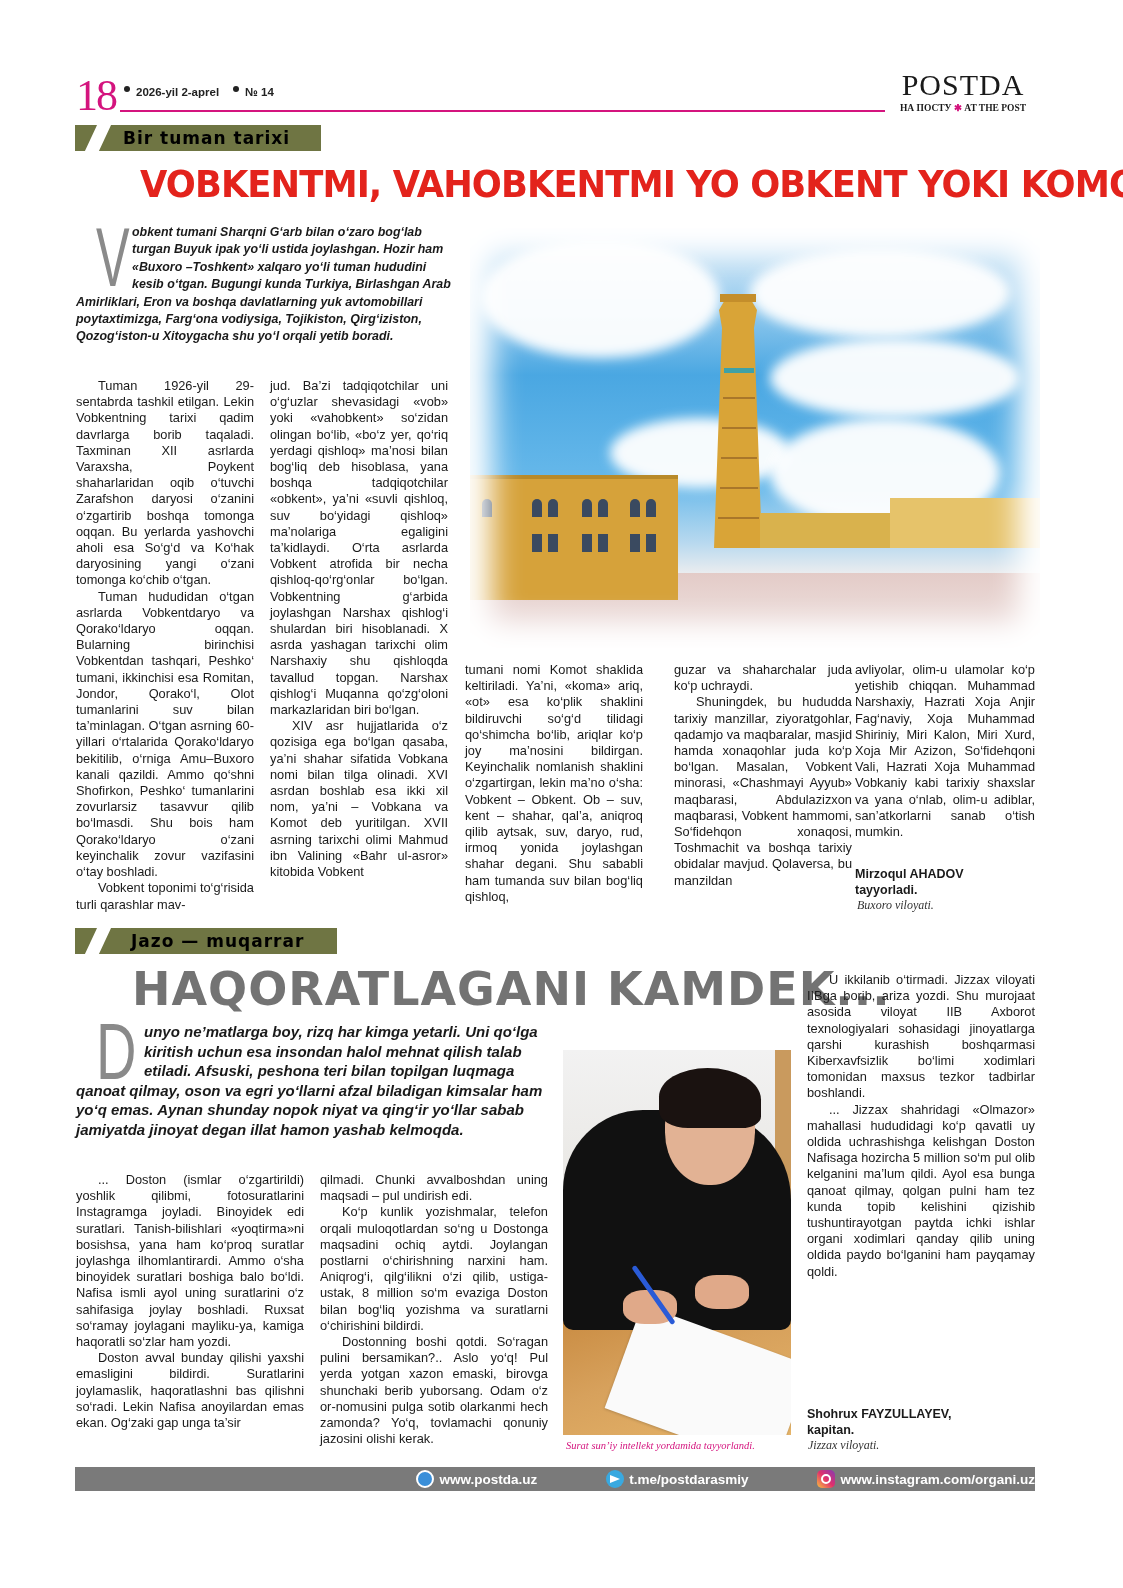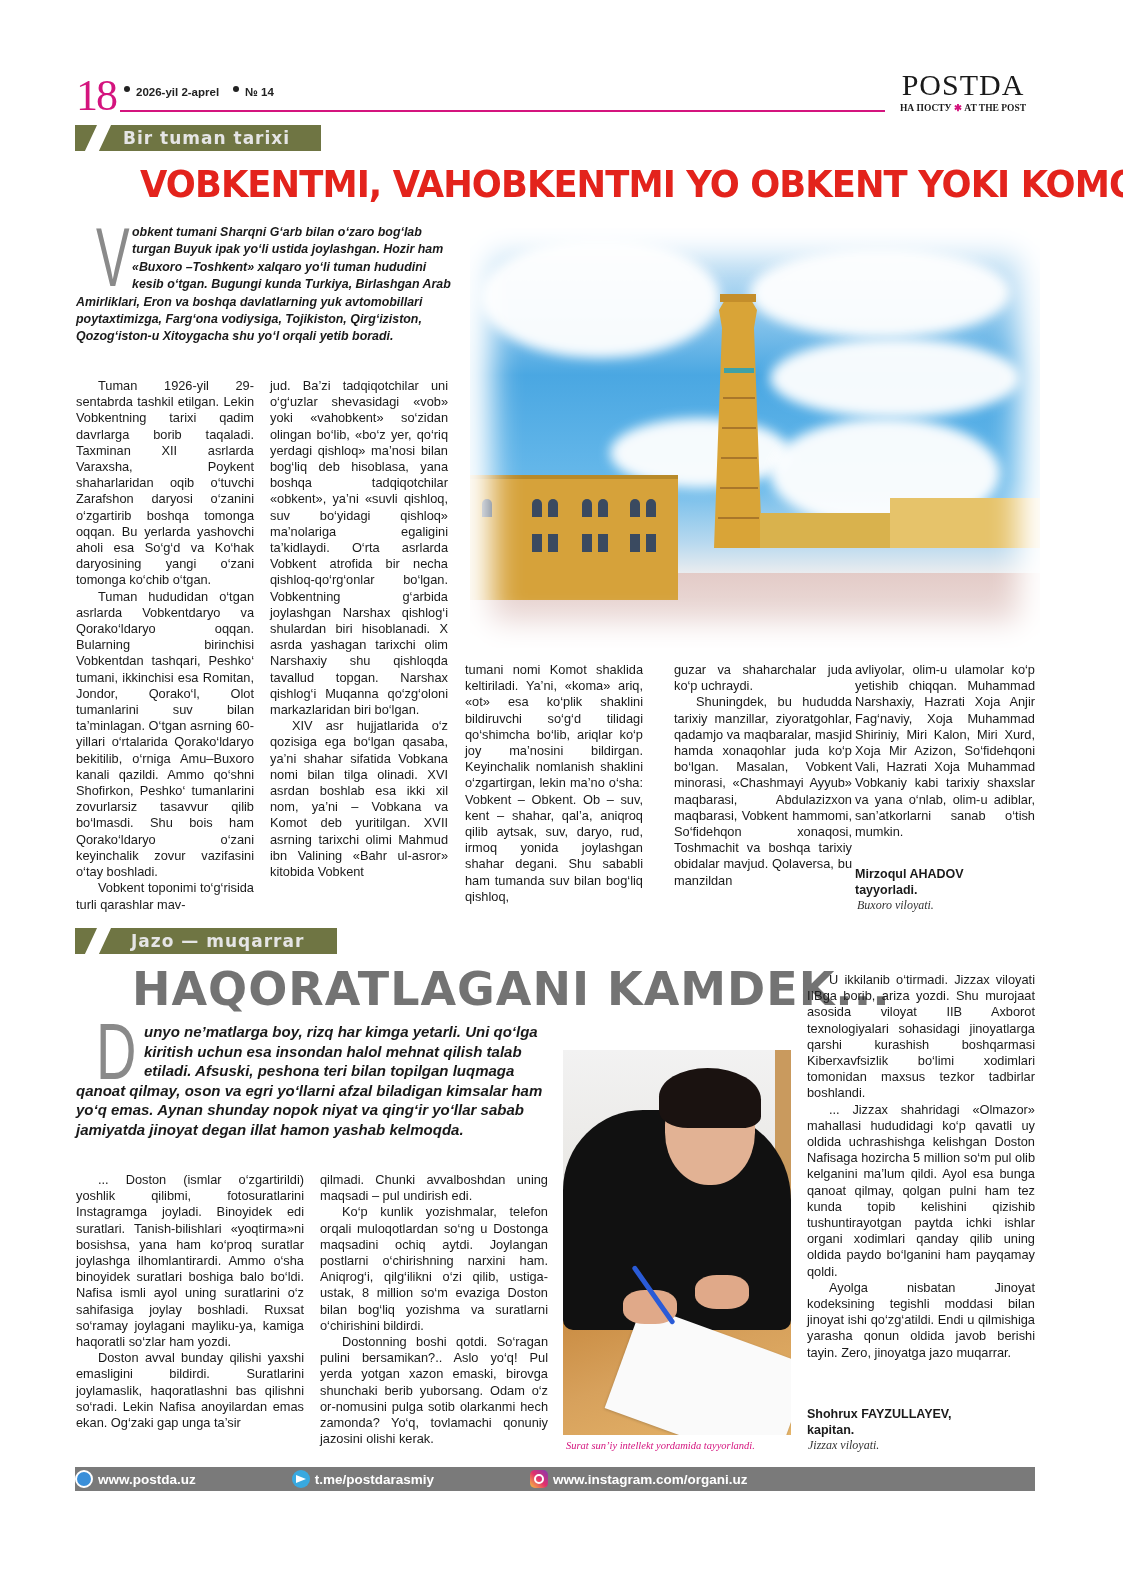--- a/index.html
+++ b/index.html
@@ -12,21 +12,21 @@
   .dot { display: inline-block; width: 6px; height: 6px; border-radius: 50%; background: #222; }
   .header-rule { position: absolute; left: 120px; top: 110px; width: 765px; height: 2px; background: #d4147e; }
   .logo { position: absolute; left: 893px; top: 70px; width: 140px; text-align: center; }
   .logo-title { font-family: "Liberation Serif", serif; font-size: 30px; line-height: 30px; letter-spacing: 1px; color: #1a1a1a; }
   .logo-sub { font-family: "Liberation Serif", serif; font-size: 9.5px; font-weight: bold; color: #1a1a1a; margin-top: 2px; white-space: nowrap; }
   .logo-sub .pink { color: #d4147e; }
 
   
   .ribbon { position: absolute; height: 26px; background: #6f7543; display: flex; align-items: center; }
   .ribbon .slash { position: absolute; left: 16px; top: 0; width: 14px; height: 26px; background: #fff; transform: skewX(-25deg); }
-  .ribbon .rtext { position: absolute; left: 48px; font-family: "DejaVu Sans", sans-serif; font-weight: bold; font-size: 17px; color: #e5e5e5; letter-spacing: 1px; white-space: nowrap; }
+  .ribbon .rtext { position: absolute; left: 48px; font-family: "DejaVu Sans", sans-serif; font-weight: bold; font-size: 17px; color: #000000; letter-spacing: 1px; white-space: nowrap; }
 
   
   .headline1 { position: absolute; left: 140px; top: 162px; width: 830px; text-align: center; font-family: "DejaVu Sans", sans-serif; font-weight: bold; font-size: 38px; color: #e3231c; letter-spacing: -1px; transform: scaleX(0.93); transform-origin: left top; white-space: nowrap; }
   .headline2 { position: absolute; left: 132px; top: 962px; font-family: "DejaVu Sans", sans-serif; font-weight: bold; font-size: 46px; color: #737373; letter-spacing: 1px; white-space: nowrap; }
 
   
   .lead { position: absolute; font-style: italic; font-weight: bold; color: #1a1a1a; }
   .lead1 { left: 76px; top: 224px; width: 380px; font-size: 12.4px; line-height: 17.4px; }
   .lead2 { left: 76px; top: 1022px; width: 480px; font-size: 15px; line-height: 19.6px; }
   .dropcap { float: left; font-style: normal; font-weight: normal; color: #8a8a8a; font-family: "Liberation Sans", sans-serif; }
@@ -56,21 +56,21 @@
   .photo2 .shelf { position: absolute; right: 0; top: 0; width: 16px; height: 170px; background: #c99a5e; }
   .photo2 .desk { position: absolute; left: 0; right: 0; top: 240px; bottom: 0; background: linear-gradient(160deg, #c5853a 0%, #d7a15c 50%, #e6b56a 100%); }
   .photo2 .body { position: absolute; left: 0; top: 60px; width: 228px; height: 220px; background: #111; border-radius: 80px 90px 10px 10px; }
   .photo2 .head { position: absolute; left: 102px; top: 25px; width: 90px; height: 110px; background: #e2b294; border-radius: 45% 45% 48% 48%; }
   .photo2 .hair { position: absolute; left: 96px; top: 18px; width: 102px; height: 60px; background: #1a1210; border-radius: 50% 55% 20% 30%; }
   .photo2 .paper { position: absolute; left: 55px; top: 282px; width: 180px; height: 110px; background: #fafafa; transform: rotate(20deg); box-shadow: 0 1px 3px rgba(0,0,0,0.2); }
   .photo2 .hand { position: absolute; width: 54px; height: 34px; background: #e0a989; border-radius: 40%; }
   .photo2 .pen { position: absolute; left: 88px; top: 210px; width: 5px; height: 70px; background: #2a5bd7; transform: rotate(-35deg); border-radius: 3px; }
 
   
-  .footer { position: absolute; left: 75px; top: 1467px; width: 960px; height: 24px; background: #7a7a7a; display: flex; align-items: center; justify-content: flex-start; gap: 96px; }
+  .footer { position: absolute; left: 75px; top: 1467px; width: 960px; height: 24px; background: #7a7a7a; display: flex; align-items: center; justify-content: flex-end; gap: 69px; }
   .footer-item { display: flex; align-items: center; gap: 5px; color: #fff; font-weight: bold; font-size: 13.5px; text-decoration: none; }
   .ficon { display: inline-block; width: 18px; height: 18px; border-radius: 50%; position: relative; }
   .ficon.web { background: #3a8fd9; border: 2px solid #fff; }
   .ficon.tg { background: #39a9e0; }
   .ficon.tg::after { content: ""; position: absolute; left: 4px; top: 5px; width: 0; height: 0; border-left: 10px solid #fff; border-top: 4px solid transparent; border-bottom: 4px solid transparent; }
   .ficon.ig { border-radius: 5px; background: linear-gradient(45deg, #f9c33d, #e1306c 50%, #833ab4); }
   .ficon.ig::after { content: ""; position: absolute; left: 4px; top: 4px; width: 6px; height: 6px; border: 2px solid #fff; border-radius: 50%; }
 </style>
 </head>
 <body>
@@ -198,21 +198,20 @@
   <div class="paper"></div>
   <div class="hand" style="left:60px; top:240px;"></div>
   <div class="hand" style="left:132px; top:225px;"></div>
   <div class="pen"></div>
 </div>
 <div class="caption" style="left:566px; top:1440px;">Surat sun’iy intellekt yordamida tayyorlandi.</div>
 
 <div class="col" style="left:807px; top:972px; width:228px;">
   <p>U ikkilanib o‘tirmadi. Jizzax viloyati IIBga borib, ariza yozdi. Shu murojaat asosida viloyat IIB Axborot texnologiyalari sohasidagi jinoyatlarga qarshi kurashish boshqarmasi Kiberxavfsizlik bo‘limi xodimlari tomonidan maxsus tezkor tadbirlar boshlandi.</p>
   <p>... Jizzax shahridagi «Olmazor» mahallasi hududidagi ko‘p qavatli uy oldida uchrashishga kelishgan Doston Nafisaga hozircha 5 million so‘m pul olib kelganini ma’lum qildi. Ayol esa bunga qanoat qilmay, qolgan pulni ham tez kunda topib kelishini qizishib tushuntirayotgan paytda ichki ishlar organi xodimlari qanday qilib uning oldida paydo bo‘lganini ham payqamay qoldi.</p>
-  <p>Ayolga nisbatan Jinoyat kodeksining tegishli moddasi bilan jinoyat ishi qo‘zg‘atildi. Endi u qilmishiga yarasha qonun oldida javob berishi tayin. Zero, jinoyatga jazo muqarrar.</p>
 </div>
 <div class="signature" style="left:807px; top:1406px; width:228px;">
   <div>Shohrux FAYZULLAYEV,</div>
   <div>kapitan.</div>
 </div>
 <div class="region" style="left:808px; top:1438px;">Jizzax viloyati.</div>
 
 <div class="footer">
   <a class="footer-item">
     <span class="ficon web"></span>

